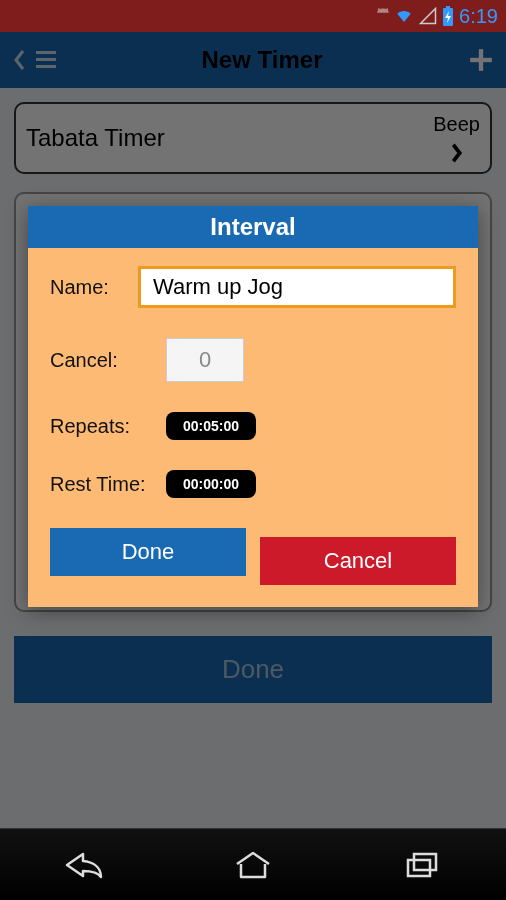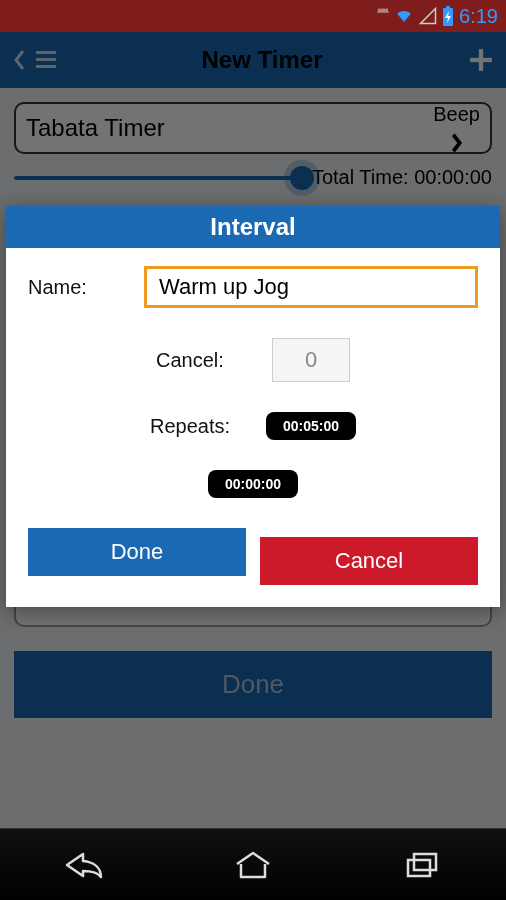--- a/index.html
+++ b/index.html
@@ -23,21 +23,21 @@
     display: flex; align-items: center; justify-content: space-between;
     padding: 0 12px;
   }
   .app-bar-left { display: flex; align-items: center; gap: 10px; color: #cddff0; }
   .app-title { color: #000000; font-size: 24px; font-weight: bold; }
   .app-bar-right { color: #fff; font-size: 28px; font-weight: bold; }
   
   .main { background: #eef1f4; height: 740px; padding: 14px; position: relative; }
   .timer-row {
     background: #fff; border: 2px solid #333; border-radius: 10px;
-    height: 52px; display: flex; align-items: center; justify-content: space-between;
+    height: 72px; display: flex; align-items: center; justify-content: space-between;
     padding: 0 10px;
   }
   .timer-name { font-size: 24px; font-weight: 500; }
   .timer-sound { display: flex; align-items: center; gap: 6px; font-size: 20px; flex-direction: column; }
   .slider-row { display: flex; align-items: center; margin-top: 12px; gap: 10px; }
   .slider-track { flex: 1; height: 4px; background: #1a69b3; position: relative; border-radius: 2px; }
   .slider-thumb { position: absolute; right: -12px; top: -10px; width: 24px; height: 24px; background: #1a69b3; border-radius: 50%; box-shadow: 0 0 0 6px rgba(26,105,179,0.25); }
   .total-time { font-size: 20px; }
   
   .intervals-box { border: 2px solid #999; background: #fff; border-radius: 10px; height: 420px; margin-top: 18px; }
@@ -52,28 +52,28 @@
   .nav-btn { color: #e0e0e0; display: flex; align-items: center; justify-content: center; height: 64px; width: 140px; border-radius: 6px; }
   
   .overlay {
     position: absolute; top: 32px; left: 0; right: 0; bottom: 72px;
     background: rgba(0,0,0,0.55);
     display: flex; align-items: flex-start; justify-content: center;
     padding-top: 174px;
   }
   
   .dialog {
-    width: 494px; background: #ffffff; box-shadow: 0 4px 20px rgba(0,0,0,0.4);
+    width: 450px; background: #fdba74; box-shadow: 0 4px 20px rgba(0,0,0,0.4);
   }
   .dialog-header {
     background: #1a69b3; color: #fff; font-size: 24px; font-weight: bold;
     text-align: center; padding: 7px 0;
   }
   .dialog-body { padding: 18px 22px 22px; }
-  .form-row { display: flex; align-items: center; margin-bottom: 30px; justify-content: center; }
+  .form-row { display: flex; align-items: center; margin-bottom: 30px; }
   .form-label { width: 116px; font-size: 20px; color: #111; }
   .name-input {
     flex: 1; height: 42px; border: 3px solid #ee9a1e; background: #fff;
     font-size: 22px; padding: 0 12px; outline: none;
   }
   .repeats-input {
     width: 78px; height: 44px; border: 1px solid #ccc; background: #f5f5f5;
     font-size: 22px; text-align: center; color: #888;
   }
   .time-chip {
@@ -151,28 +151,20 @@
 <div class="main">
   <div class="timer-row">
     <span class="timer-name">Tabata Timer</span>
     <span class="timer-sound">
       <span>Beep</span>
       <svg width="14" height="22" viewBox="0 0 12 24" fill="none" stroke="#000" stroke-width="4">
           <path d="M2 3l7 9-7 9"></path>
         </svg>
     </span>
   </div>
-  <div class="slider-row">
-    <div class="slider-track">
-      <div class="slider-thumb"></div>
-    </div>
-    <span class="total-time">
-      <span>Total Time:</span> <span>00:00:00</span>
-    </span>
-  </div>
   <div class="intervals-box"></div>
   <div class="bg-done">Done</div>
 </div>
 
 <div class="overlay">
   <div class="dialog">
     <div class="dialog-header">Interval</div>
     <div class="dialog-body">
       <div class="form-row">
         <div class="form-label">Name:</div>
@@ -180,20 +172,21 @@
       </div>
       <div class="form-row">
         <div class="form-label">Cancel:</div>
         <input class="repeats-input" value="0" style="">
       </div>
       <div class="form-row">
         <div class="form-label">Repeats:</div>
         <div class="time-chip">00:05:00</div>
       </div>
       <div class="form-row">
+        <div class="form-label">Rest Time:</div>
         <div class="time-chip">00:00:00</div>
       </div>
       <div class="dialog-buttons">
         <div class="btn btn-done">Done</div>
         <div class="btn btn-cancel">Cancel</div>
       </div>
     </div>
   </div>
 </div>
 

